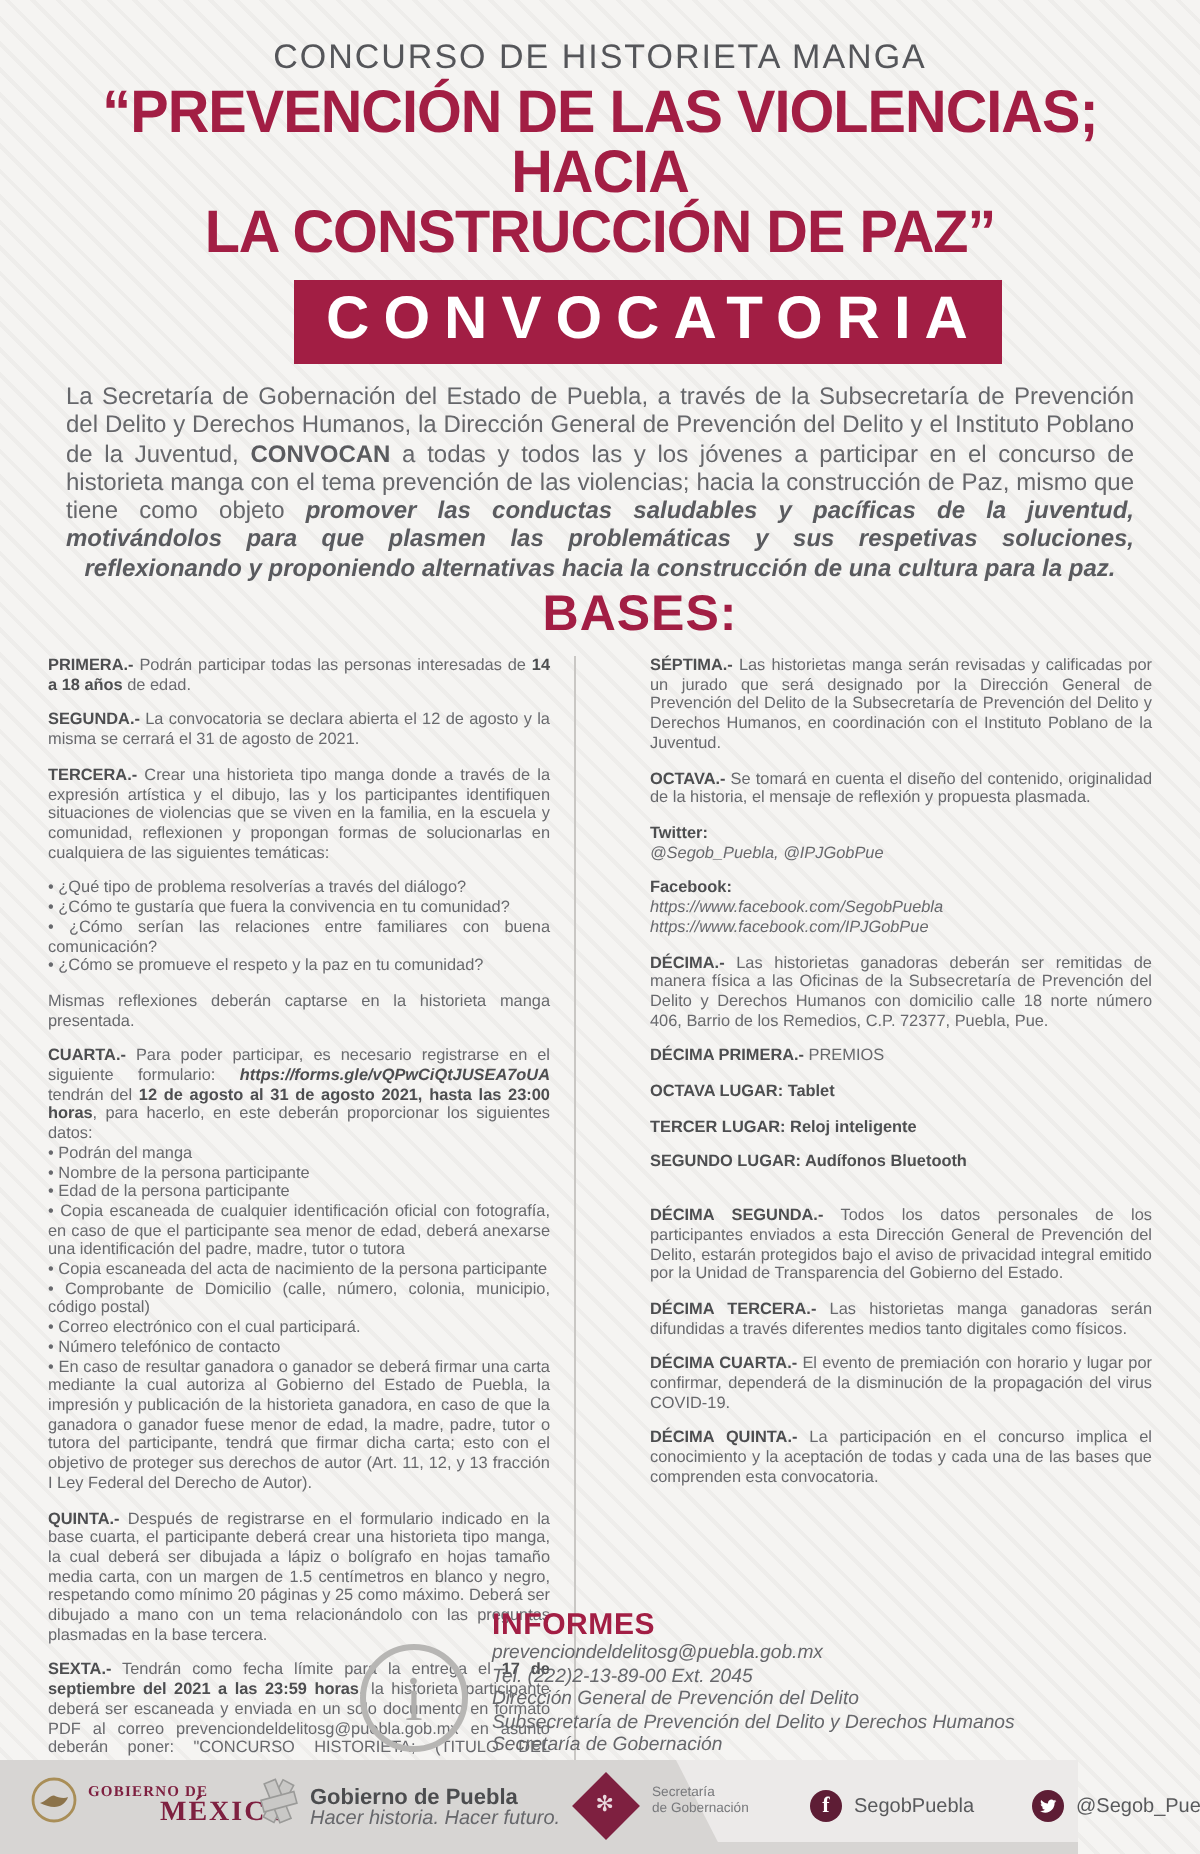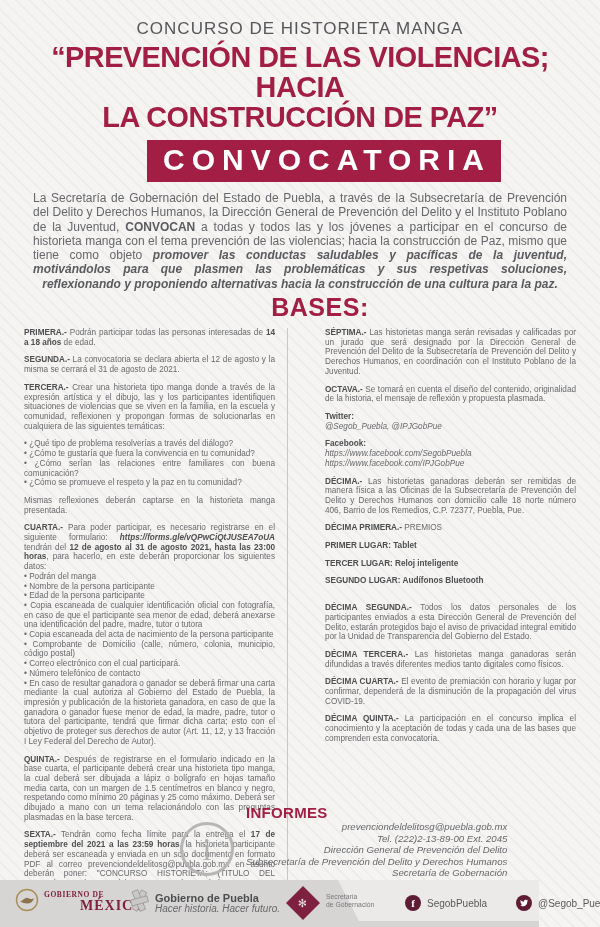--- a/index.html
+++ b/index.html
@@ -44,21 +44,21 @@
   .s-i{font-style:italic;color:#68696d;}
   
   .informes{position:absolute;left:180px;top:804px;display:flex;gap:12px;}
   .info-icon{
     margin-top:18px;width:48px;height:48px;border:3px solid #b7b6b4;border-radius:50%;
     display:flex;align-items:center;justify-content:center;flex:0 0 auto;
   }
   .info-icon span{font-family:"Liberation Serif", serif;font-size:32px;line-height:32px;color:#b0afad;font-weight:400;}
   .informes-text{padding-top:0;}
   .informes-title{color:#a21e44;font-weight:700;font-size:15px;line-height:17px;letter-spacing:0.3px;}
-  .informes-line{font-style:italic;color:#66676b;font-size:9.6px;line-height:11.6px;text-align:right;}
+  .informes-line{font-style:italic;color:#66676b;font-size:9.6px;line-height:11.6px;}
   
   .footer{position:absolute;left:0;bottom:0;width:539px;height:47px;background:#eceae9;}
   .footer-gray{position:absolute;top:0;left:0;width:100%;height:100%;background:#d7d5d3;
     clip-path:polygon(0 0, 338px 0, 362px 100%, 0 100%);}
   .footer-strip{position:absolute;right:0;bottom:0;width:210px;height:6px;background:#d7d5d3;}
   .f-item{position:absolute;display:flex;align-items:center;gap:5px;}
   .gob-mx{left:15px;top:8px;}
   .gob-mx .txt{font-family:"Liberation Serif", serif;color:#7e2040;font-weight:700;}
   .gob-mx .l1{font-size:7.5px;line-height:8px;letter-spacing:0.6px;}
   .gob-mx .l2{font-size:14px;line-height:14px;letter-spacing:1px;margin-left:36px;}
@@ -123,21 +123,21 @@
     <div class="col col-right">
         <p class=""><span class="s-label">SÉPTIMA.-</span><span class="s-n"> Las historietas manga serán revisadas y calificadas por un jurado que será designado por la Dirección General de Prevención del Delito de la Subsecretaría de Prevención del Delito y Derechos Humanos, en coordinación con el Instituto Poblano de la Juventud.</span></p>
         <p class=""><span class="s-label">OCTAVA.-</span><span class="s-n"> Se tomará en cuenta el diseño del contenido, originalidad de la historia, el mensaje de reflexión y propuesta plasmada.</span></p>
         <p class=""><span class="s-label">Twitter:</span></p>
         <p class="tight"><span class="s-i">@Segob_Puebla, @IPJGobPue</span></p>
         <p class=""><span class="s-label">Facebook:</span></p>
         <p class="tight"><span class="s-i">https://www.facebook.com/SegobPuebla</span></p>
         <p class="tight"><span class="s-i">https://www.facebook.com/IPJGobPue</span></p>
         <p class=""><span class="s-label">DÉCIMA.-</span><span class="s-n"> Las historietas ganadoras deberán ser remitidas de manera física a las Oficinas de la Subsecretaría de Prevención del Delito y Derechos Humanos con domicilio calle 18 norte número 406, Barrio de los Remedios, C.P. 72377, Puebla, Pue.</span></p>
         <p class=""><span class="s-label">DÉCIMA PRIMERA.-</span><span class="s-n"> PREMIOS</span></p>
-        <p class=""><span class="s-label">PRIMER LUGAR:</span><span class="s-b">  Tablet</span></p>
+        <p class=""><span class="s-label">OCTAVA LUGAR:</span><span class="s-b">  Tablet</span></p>
         <p class=""><span class="s-label">TERCER LUGAR:</span><span class="s-b">  Reloj inteligente</span></p>
         <p class=""><span class="s-label">SEGUNDO LUGAR:</span><span class="s-b">  Audífonos Bluetooth</span></p>
         <p class=" gap"><span class="s-label">DÉCIMA SEGUNDA.-</span><span class="s-n"> Todos los datos personales de los participantes enviados a esta Dirección General de Prevención del Delito, estarán protegidos bajo el aviso de privacidad integral emitido por la Unidad de Transparencia del Gobierno del Estado.</span></p>
         <p class=""><span class="s-label">DÉCIMA TERCERA.-</span><span class="s-n"> Las historietas manga ganadoras serán difundidas a través diferentes medios tanto digitales como físicos.</span></p>
         <p class=""><span class="s-label">DÉCIMA CUARTA.-</span><span class="s-n"> El evento de premiación  con horario y lugar por confirmar, dependerá de la disminución de la propagación del virus COVID-19.</span></p>
         <p class=""><span class="s-label">DÉCIMA QUINTA.-</span><span class="s-n"> La participación en el concurso implica el conocimiento y la aceptación de todas y cada una de las bases que comprenden esta convocatoria.</span></p>
       </div>
   </div>
 
   <div class="informes">

